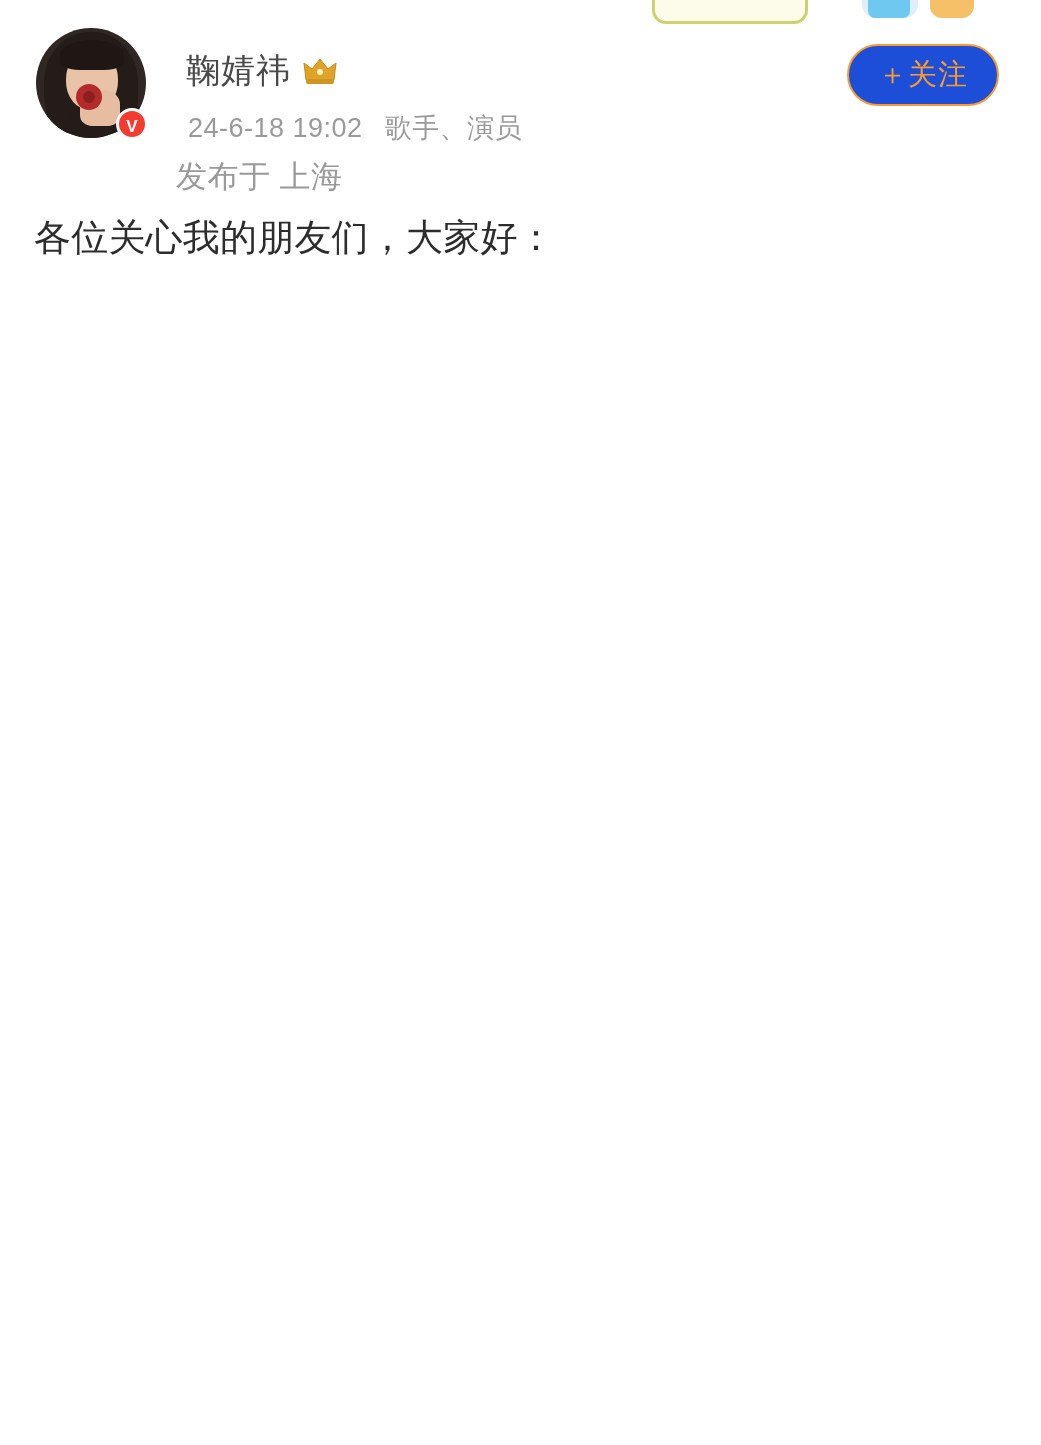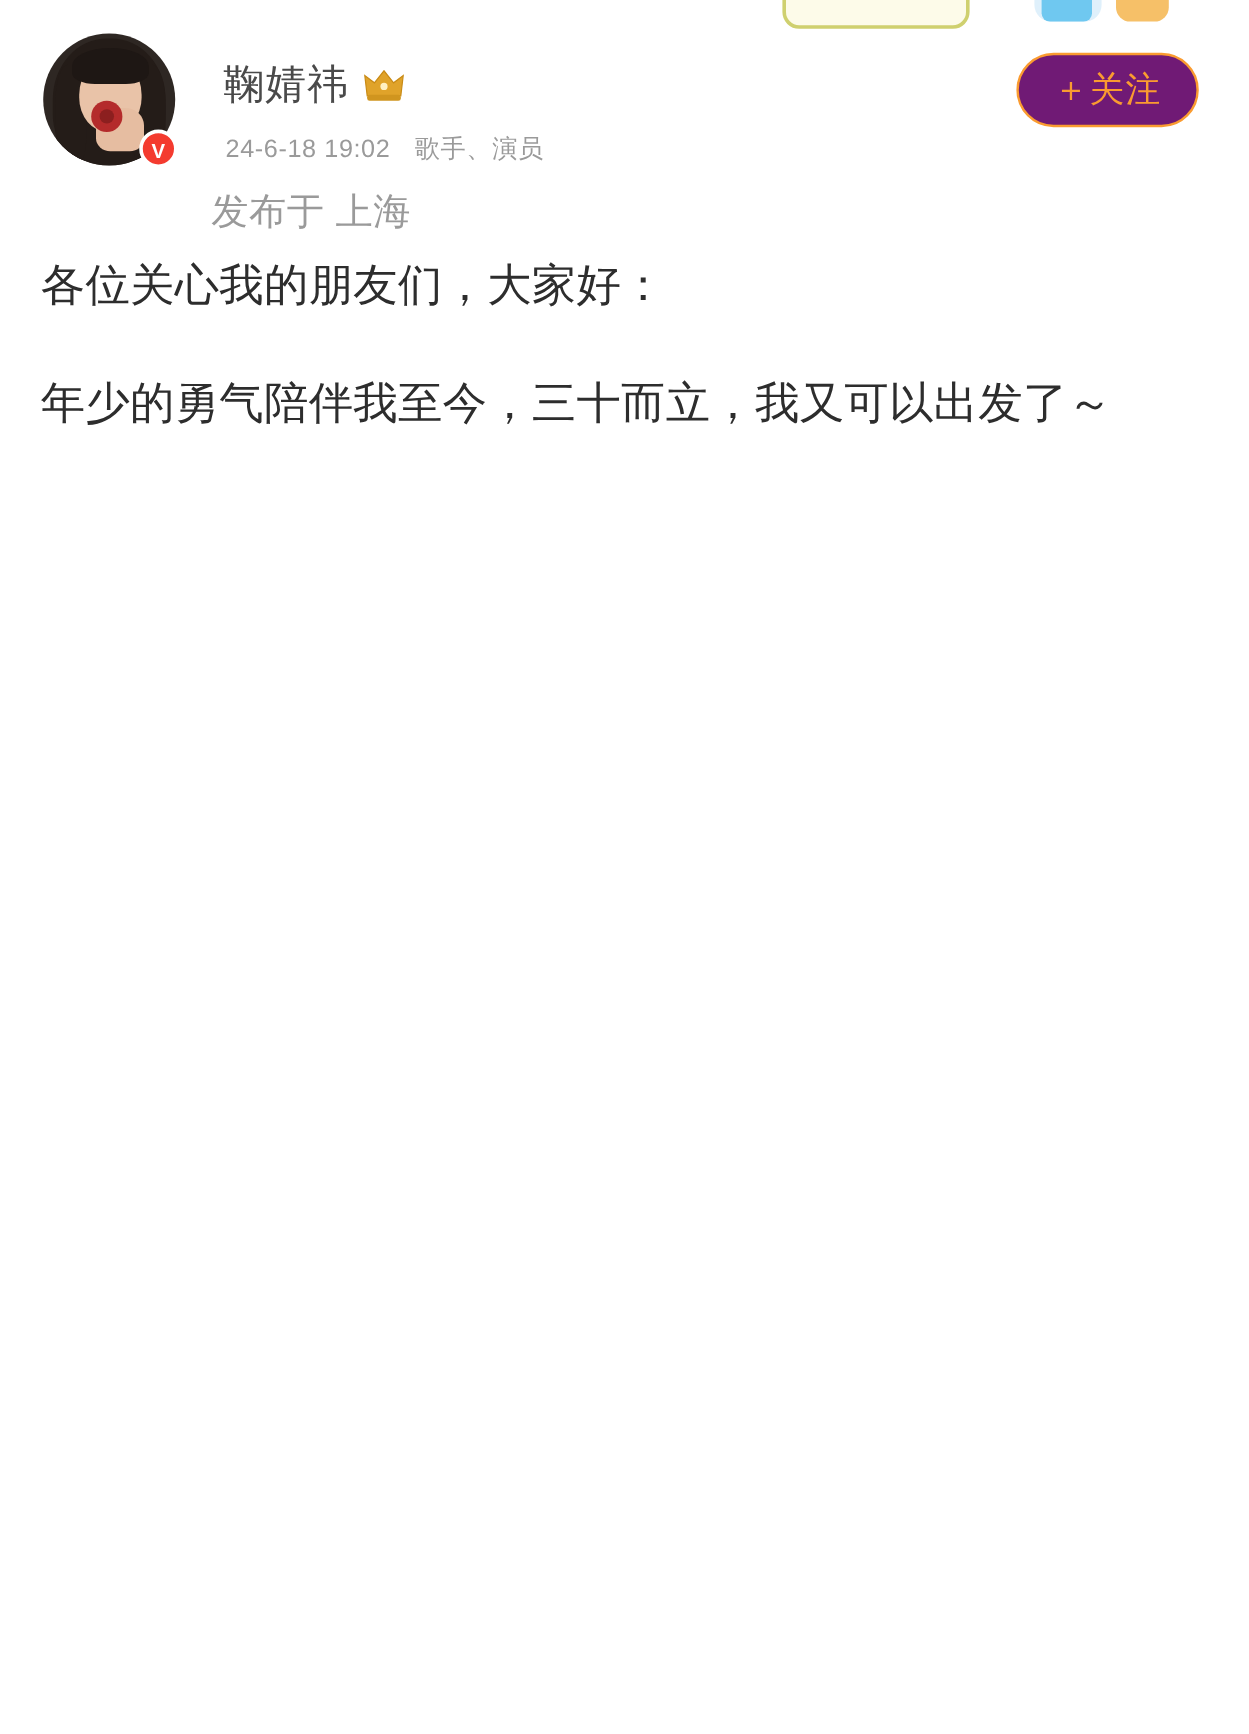--- a/index.html
+++ b/index.html
@@ -139,21 +139,21 @@
     height: 30px;
     position: relative;
     display: inline-block;
   }
   .crown-icon svg { display: block; }
 
   .meta-line {
     position: absolute;
     left: 188px;
     top: 88px;
-    font-size: 21px;
+    font-size: 27px;
     color: #9a9a9a;
     letter-spacing: 0.5px;
   }
   .meta-line .tag { color: #9a9a9a; margin-left: 14px; }
   .post-location {
     position: absolute;
     left: 176px;
     top: 134px;
     font-size: 31px;
     color: #9a9a9a;
@@ -162,21 +162,21 @@
 
   .follow-button {
     position: absolute;
     right: 42px;
     top: 22px;
     width: 152px;
     height: 62px;
     border-radius: 31px;
     border: 2px solid #fa9b30;
     color: #fa9b30;
-    background: #701a75;
+    background: #1d4ed8;
     font-size: 29px;
     display: flex;
     align-items: center;
     justify-content: center;
     box-sizing: border-box;
     cursor: pointer;
     letter-spacing: 1px;
   }
 
   
@@ -238,14 +238,13 @@
     <span class="tag">歌手、演员</span>
   </div>
 
   <div class="post-location">发布于 上海</div>
 
   <div class="follow-button">＋关注</div>
 </div>
 
 <div class="post-body">
   <p>各位关心我的朋友们，大家好：</p>
-  <p>年少的勇气陪伴我至今，三十而立，我又可以出发了～</p>
 </div>
 
 </body></html>

